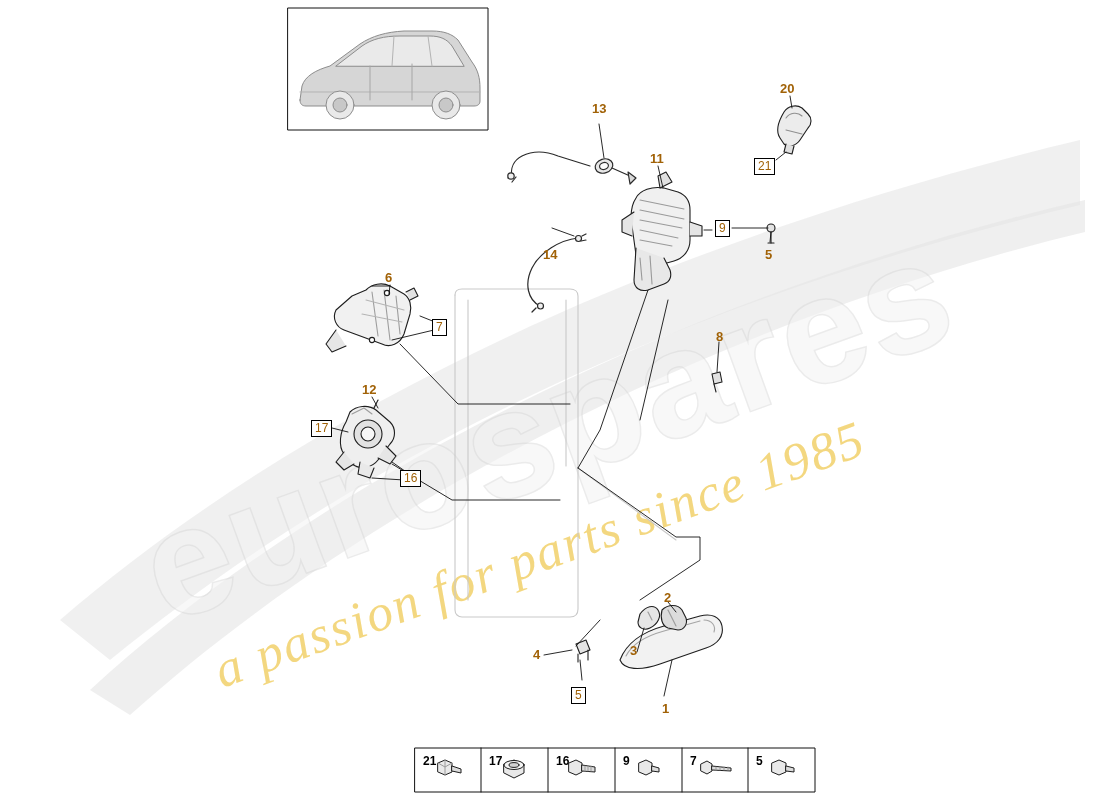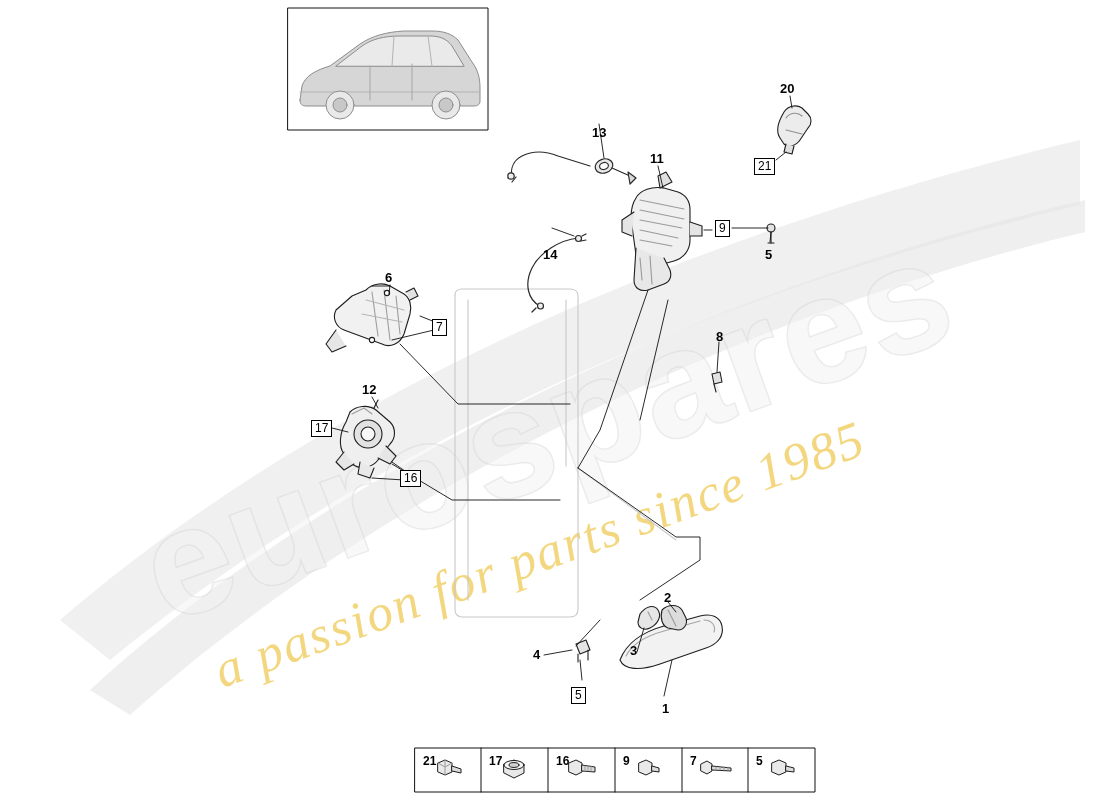--- a/index.html
+++ b/index.html
@@ -27,21 +27,21 @@
     height: 800px;
   }
   .wm {
     pointer-events: none;
   }
   .label {
     position: absolute;
     font-family: "Liberation Sans", sans-serif;
     font-size: 13px;
     font-weight: bold;
-    color: #000000;
+    color: #a16207;
     line-height: 1;
     white-space: nowrap;
   }
   .label.boxed {
     border: 1px solid #000;
     padding: 1px 3px 2px 3px;
     font-weight: normal;
     font-size: 12px;
     background: #fff;
   }
@@ -295,21 +295,21 @@
           <path d="M-9,-7 L-2,-10 L5,-7 L5,2 L-2,5 L-9,2 Z" fill="#e9e9e9"></path>
           <path d="M5,-4 L13,-2 L13,2 L5,1 Z" fill="#dcdcdc"></path>
         </g>
       </g>
     </g>
   </svg>
 
   <div class="layer">
     <div class="label" style="left:780px; top:82px;">20</div>
     <div class="label boxed" style="left:754px; top:158px;">21</div>
-    <div class="label" style="left:592px; top:126px;">13</div>
+    <div class="label" style="left:592px; top:102px;">13</div>
     <div class="label" style="left:650px; top:152px;">11</div>
     <div class="label boxed" style="left:715px; top:220px;">9</div>
     <div class="label" style="left:765px; top:248px;">5</div>
     <div class="label" style="left:543px; top:220px;margin-top:28px;">14</div>
     <div class="label" style="left:385px; top:271px;">6</div>
     <div class="label boxed" style="left:432px; top:319px;">7</div>
     <div class="label" style="left:716px; top:330px;">8</div>
     <div class="label" style="left:362px; top:383px;">12</div>
     <div class="label boxed" style="left:311px; top:420px;">17</div>
     <div class="label boxed" style="left:400px; top:470px;">16</div>

